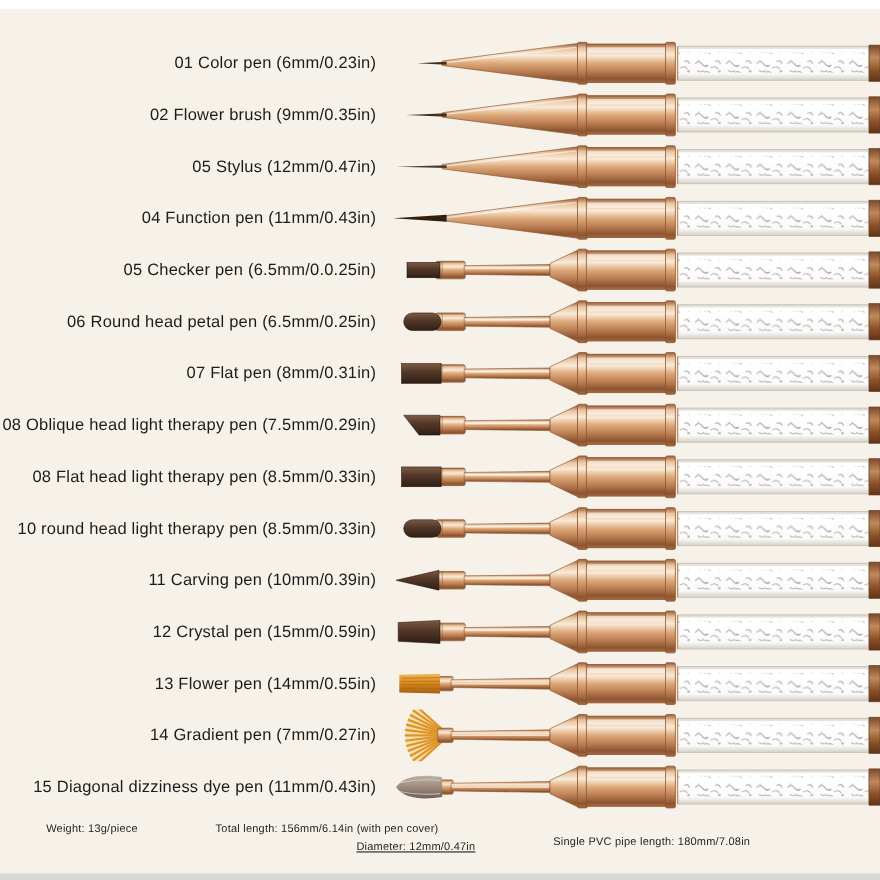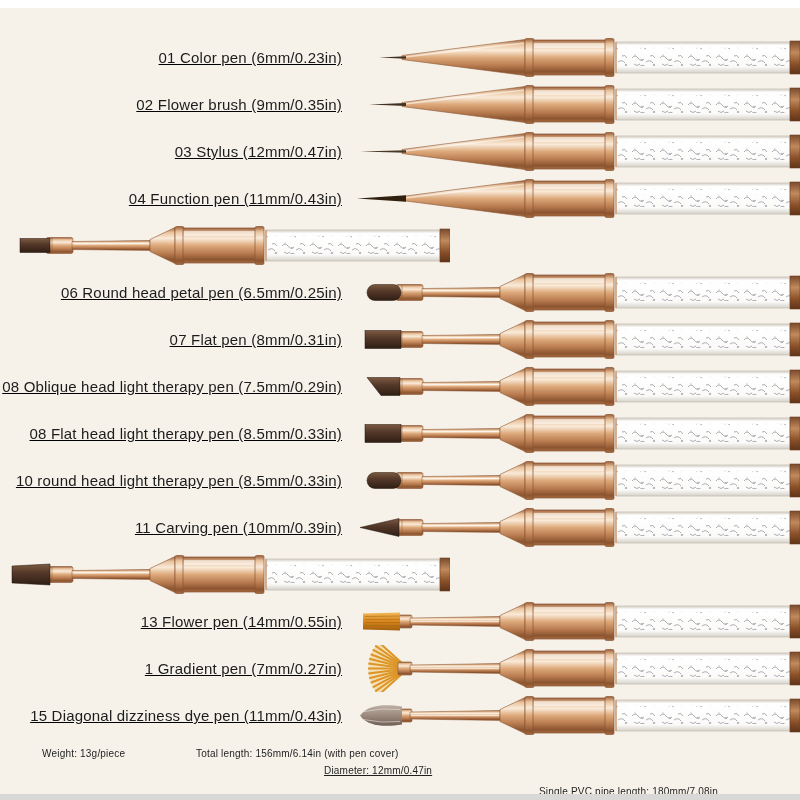--- a/index.html
+++ b/index.html
@@ -3,34 +3,34 @@
 <meta charset="utf-8">
 <style>
   html,body{margin:0;padding:0;}
   .canvas{
     position:relative;width:800px;height:800px;overflow:hidden;
     background:#f6f2ea;
     font-family:"Liberation Sans", sans-serif;
   }
   .top-strip{position:absolute;top:0;left:0;width:800px;height:8px;background:#ffffff;}
   .bottom-strip{position:absolute;bottom:0;left:0;width:800px;height:6px;background:#d8d8d6;}
-  .pen-list{position:absolute;top:34px;left:0;width:672px;text-decoration:underline;}
+  .pen-list{position:absolute;top:34px;left:0;width:672px;}
   .pen-row{height:47px;display:flex;align-items:center;}
   .pen-label{
     width:350px;box-sizing:border-box;padding-right:8px;flex:none;
     text-align:right;font-size:15px;color:#1c1c1c;white-space:nowrap;
     letter-spacing:0.2px;
   }
   .pen-art{width:450px;height:47px;flex:none;}
   .pen-art svg{display:block;}
   .footer-text{position:absolute;font-size:10px;color:#1f1f1f;white-space:nowrap;letter-spacing:0.2px;}
   .f-weight{left:42px;top:748px;}
   .f-total{left:196px;top:748px;}
   .f-diameter{left:324px;top:765px;text-decoration:underline;}
-  .f-pvc{left:503px;top:786px;margin-left:36px;}
+  .f-pvc{left:503px;top:760px;}
   .defs-holder{position:absolute;width:0;height:0;overflow:hidden;}
 </style>
 </head>
 <body>
 
 <div class="canvas">
   <div class="top-strip"></div>
 
   <svg class="defs-holder" aria-hidden="true">
     <defs>
@@ -130,21 +130,21 @@
               <line x1="266" y1="8" x2="266" y2="39" stroke="#c98e62" stroke-width="1.2"></line>
             </g>
             <g>
               <rect x="440" y="7" width="10" height="33" fill="url(#rgDark)" stroke="#6e3f22" stroke-width="0.6"></rect>
             </g>
           </svg>
         </div>
   </div>
 
   <div class="pen-row">
-    <div class="pen-label">03 Stylus (12mm/0.47in)</div>
+    <div class="pen-label">05 Stylus (12mm/0.47in)</div>
     <div class="pen-art">
           <svg width="450" height="47" viewBox="0 0 450 47">
             <g>
               <polygon points="52,21.5 175,5.5 175,41.5 52,25.5" fill="url(#rg)" stroke="#8a5431" stroke-width="0.6"></polygon>
               <line x1="55" y1="23" x2="174" y2="9" stroke="#ffffff" stroke-width="1.3" opacity="0.55"></line>
               <polygon points="10,23.5 56,22.2 56,24.8" fill="#4a3826"></polygon>
             </g>
             <g>
               <rect x="175" y="4.5" width="9" height="38" rx="1.5" fill="url(#rg)" stroke="#8a5431" stroke-width="0.7"></rect>
               <rect x="183" y="6" width="74" height="35" fill="url(#rg)" stroke="#8a5431" stroke-width="0.7"></rect>
@@ -186,20 +186,21 @@
               <line x1="266" y1="8" x2="266" y2="39" stroke="#c98e62" stroke-width="1.2"></line>
             </g>
             <g>
               <rect x="440" y="7" width="10" height="33" fill="url(#rgDark)" stroke="#6e3f22" stroke-width="0.6"></rect>
             </g>
           </svg>
         </div>
   </div>
 
   <div class="pen-row">
+    <div class="pen-label">05 Checker pen (6.5mm/0.0.25in)</div>
     <div class="pen-art">
           <svg width="450" height="47" viewBox="0 0 450 47">
             <g>
               <rect x="46" y="15.5" width="27" height="16" rx="2" fill="url(#rg)" stroke="#8a5431" stroke-width="0.6"></rect>
               <line x1="52" y1="15.5" x2="52" y2="31.5" stroke="#8a5431" stroke-width="0.8" opacity="0.6"></line>
               <polygon points="72,19.5 150,18.5 150,28.5 72,27.5" fill="url(#rg)" stroke="#8a5431" stroke-width="0.5"></polygon>
               <line x1="74" y1="22" x2="149" y2="21.5" stroke="#ffffff" stroke-width="1.2" opacity="0.55"></line>
               <polygon points="150,17.5 175,5.5 175,41.5 150,29.5" fill="url(#rg)" stroke="#8a5431" stroke-width="0.6"></polygon>
               <rect x="20" y="16.5" width="30" height="14" fill="url(#brsh)" stroke="#20130b" stroke-width="0.5"></rect>
             </g>
@@ -402,20 +403,21 @@
               <line x1="266" y1="8" x2="266" y2="39" stroke="#c98e62" stroke-width="1.2"></line>
             </g>
             <g>
               <rect x="440" y="7" width="10" height="33" fill="url(#rgDark)" stroke="#6e3f22" stroke-width="0.6"></rect>
             </g>
           </svg>
         </div>
   </div>
 
   <div class="pen-row">
+    <div class="pen-label">12 Crystal pen (15mm/0.59in)</div>
     <div class="pen-art">
           <svg width="450" height="47" viewBox="0 0 450 47">
             <g>
               <rect x="46" y="15.5" width="27" height="16" rx="2" fill="url(#rg)" stroke="#8a5431" stroke-width="0.6"></rect>
               <line x1="52" y1="15.5" x2="52" y2="31.5" stroke="#8a5431" stroke-width="0.8" opacity="0.6"></line>
               <polygon points="72,19.5 150,18.5 150,28.5 72,27.5" fill="url(#rg)" stroke="#8a5431" stroke-width="0.5"></polygon>
               <line x1="74" y1="22" x2="149" y2="21.5" stroke="#ffffff" stroke-width="1.2" opacity="0.55"></line>
               <polygon points="150,17.5 175,5.5 175,41.5 150,29.5" fill="url(#rg)" stroke="#8a5431" stroke-width="0.6"></polygon>
               <polygon points="12,15 50,13 50,34 12,32" fill="url(#brsh)" stroke="#20130b" stroke-width="0.5"></polygon>
             </g>
@@ -466,21 +468,21 @@
               <line x1="266" y1="8" x2="266" y2="39" stroke="#c98e62" stroke-width="1.2"></line>
             </g>
             <g>
               <rect x="440" y="7" width="10" height="33" fill="url(#rgDark)" stroke="#6e3f22" stroke-width="0.6"></rect>
             </g>
           </svg>
         </div>
   </div>
 
   <div class="pen-row">
-    <div class="pen-label">1 Gradient pen (7mm/0.27in)</div>
+    <div class="pen-label">14 Gradient pen (7mm/0.27in)</div>
     <div class="pen-art">
           <svg width="450" height="47" viewBox="0 0 450 47">
             <g>
               <path d="M58 23.5 L28 -2.5 A40 40 0 0 0 28 49.5 Z" fill="#f3c66a" opacity="0.45"></path>
               <line x1="58" y1="23.5" x2="28.3" y2="-3.3" stroke="#dc9526" stroke-width="2"></line>
               <line x1="58" y1="23.5" x2="25.2" y2="0.6" stroke="#dc9526" stroke-width="2"></line>
               <line x1="58" y1="23.5" x2="22.7" y2="4.7" stroke="#dc9526" stroke-width="2"></line>
               <line x1="58" y1="23.5" x2="20.7" y2="9.2" stroke="#dc9526" stroke-width="2"></line>
               <line x1="58" y1="23.5" x2="19.2" y2="13.8" stroke="#dc9526" stroke-width="2"></line>
               <line x1="58" y1="23.5" x2="18.3" y2="18.6" stroke="#dc9526" stroke-width="2"></line>

